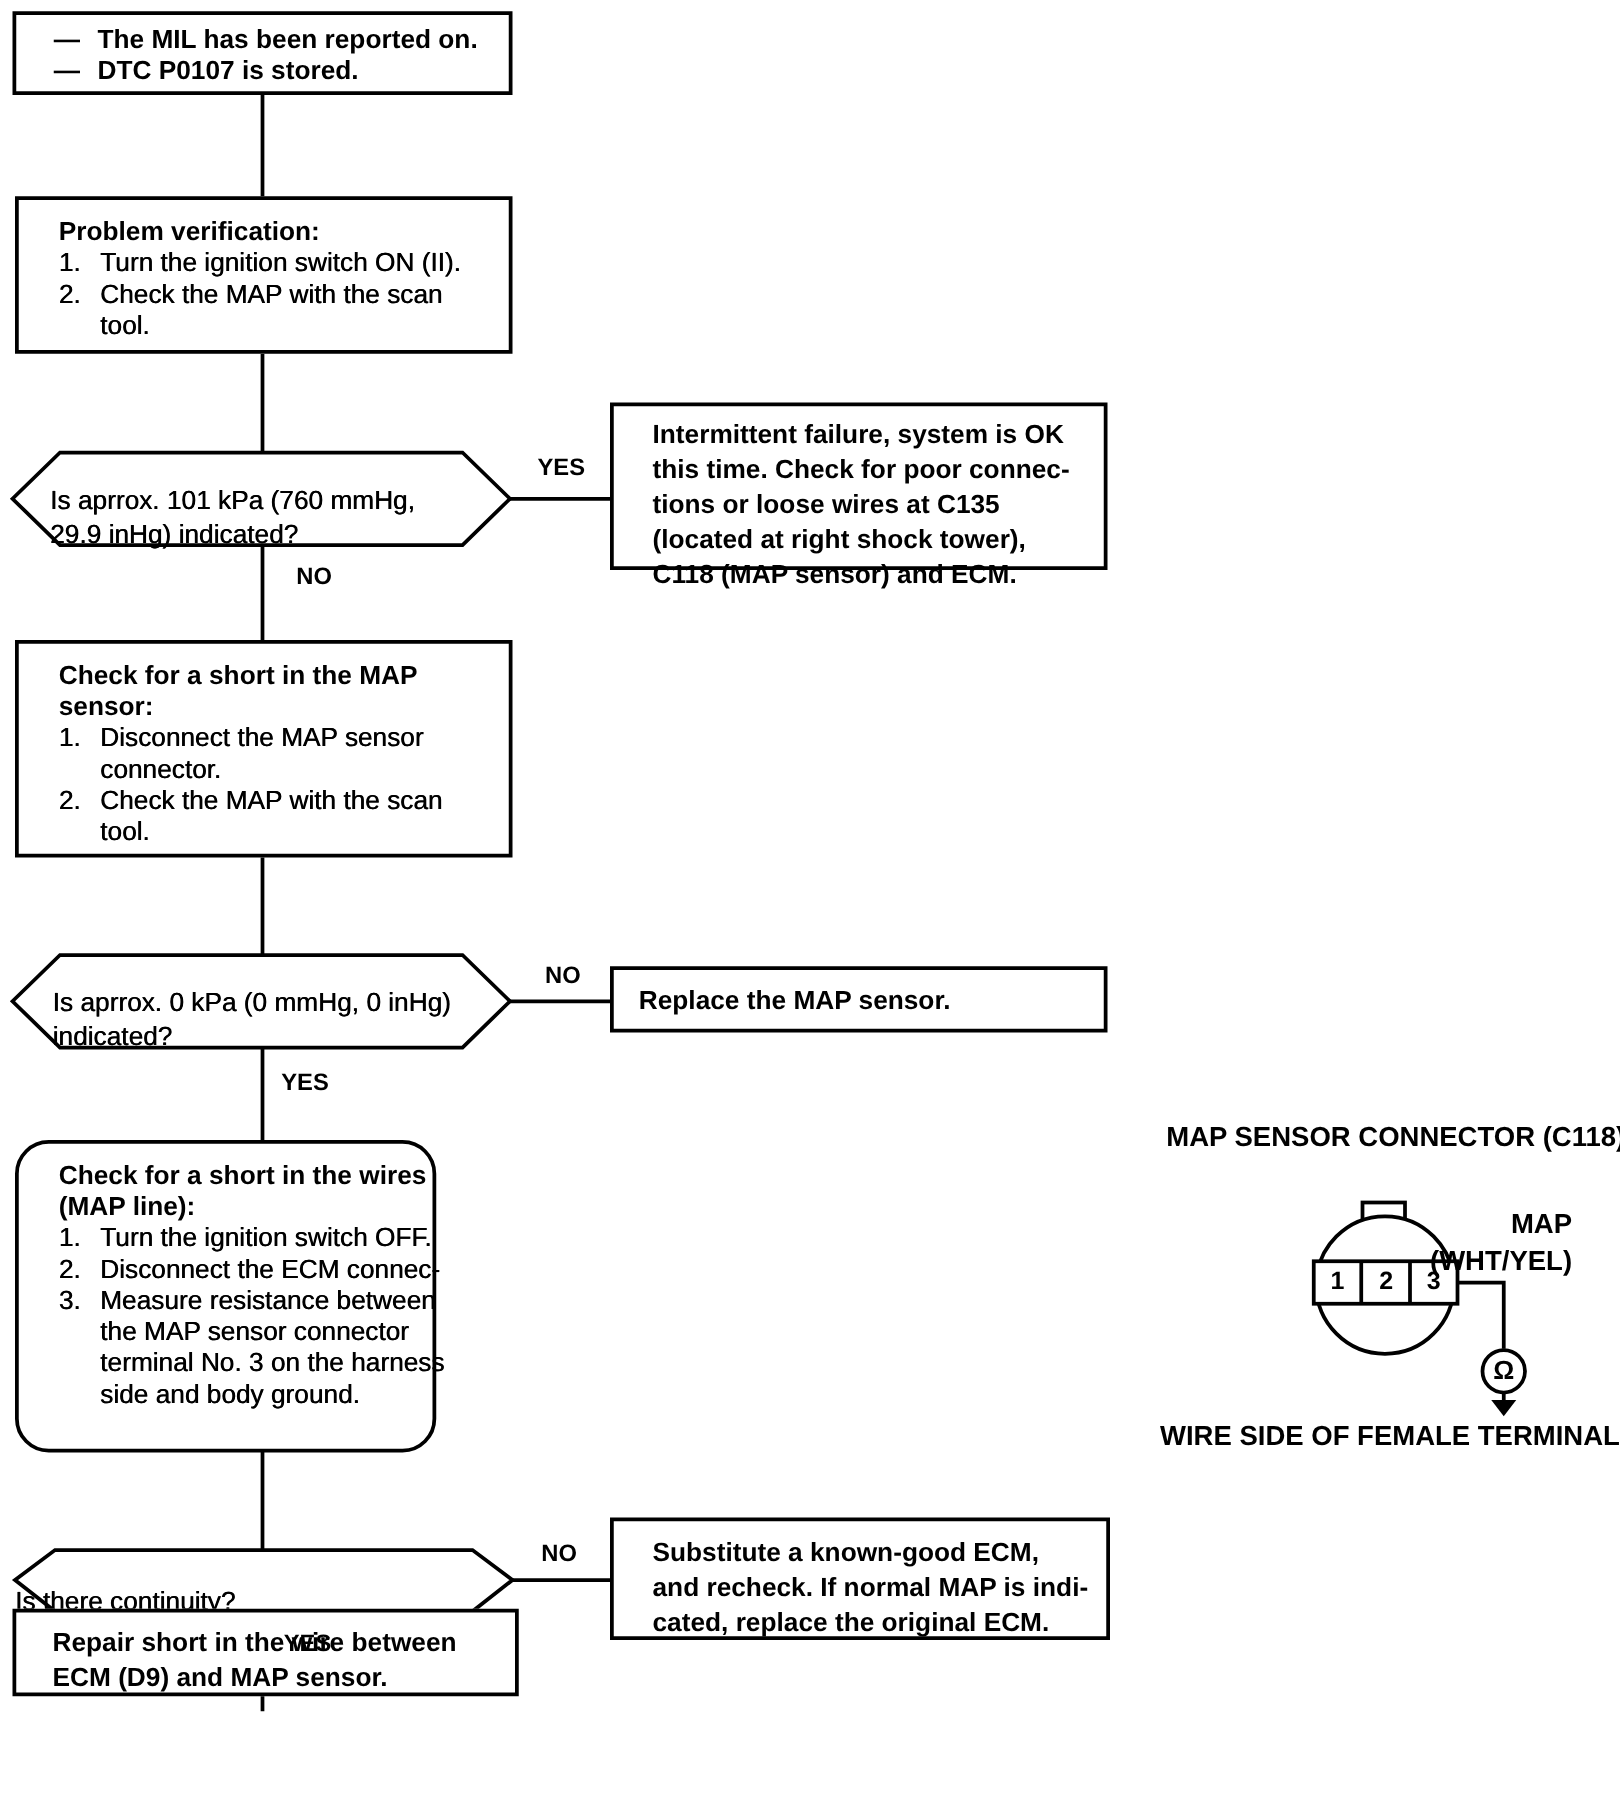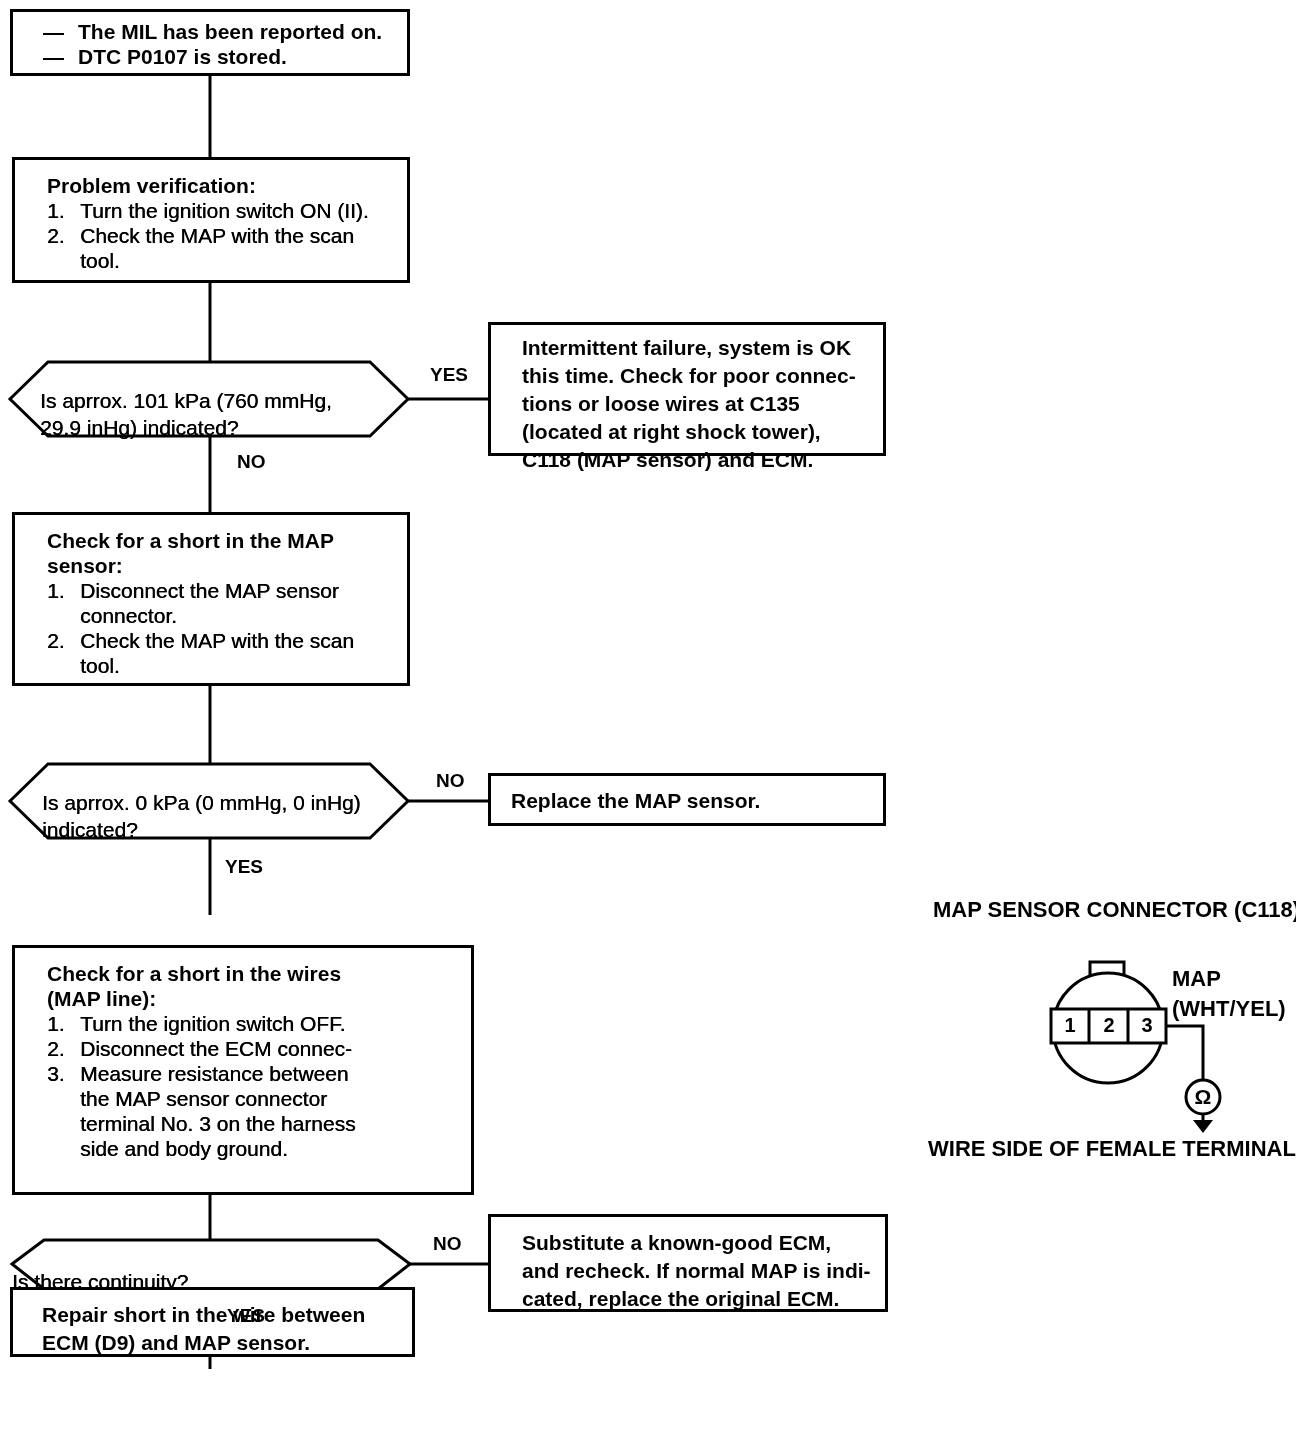--- a/index.html
+++ b/index.html
@@ -121,21 +121,21 @@
     <div class="rline">Is aprrox. 0 kPa (0 mmHg, 0 inHg)</div>
     <div class="rline">indicated?</div>
   </div>
   <div class="ynlabel" style="left:436px;top:770px;">NO</div>
   <div class="ynlabel" style="left:225px;top:856px;">YES</div>
 
   <div class="box" style="left:488px;top:773px;width:398px;height:53px;padding:12px 6px 0 20px;">
     <div class="bline">Replace the MAP sensor.</div>
   </div>
 
-  <div class="box" style="left:12px;top:945px;width:462px;height:250px;padding:13px 6px 0 32px;">
+  <div class="box" style="left:12px;top:912px;width:337px;height:250px;padding:13px 6px 0 32px;border-radius:27px;">
     <div class="title">Check for a short in the wires</div>
     <div class="title">(MAP line):</div>
     <div class="step">
       <span class="num t">1.</span>
       <span class="lines">
           <div class="rline t">Turn the ignition switch OFF.</div>
         </span>
     </div>
     <div class="step">
       <span class="num t">2.</span>
@@ -165,21 +165,21 @@
     <div class="bline">and recheck. If normal MAP is indi-</div>
     <div class="bline">cated, replace the original ECM.</div>
   </div>
 
   <div class="box" style="left:10px;top:1287px;width:405px;height:70px;padding:11px 6px 6px 29px;line-height:28px;">
     <div class="bline">Repair short in the wire between</div>
     <div class="bline">ECM (D9) and MAP sensor.</div>
   </div>
 
   <div class="figtext" style="left:933px;top:897px;font-size:22px;">MAP SENSOR CONNECTOR (C118)</div>
-  <div class="figtext" style="left:1172px;top:964px;font-size:22px;line-height:30px;">
+  <div class="figtext" style="left:1144px;top:964px;font-size:22px;line-height:30px;text-align:right;">
     <div>MAP</div>
     <div>(WHT/YEL)</div>
   </div>
   <div class="figtext" style="left:1070px;top:1014px;font-size:20px;transform:translateX(-50%);z-index:3;">1</div>
   <div class="figtext" style="left:1109px;top:1014px;font-size:20px;transform:translateX(-50%);z-index:3;">2</div>
   <div class="figtext" style="left:1147px;top:1014px;font-size:20px;transform:translateX(-50%);z-index:3;">3</div>
   <div class="figtext" style="left:1203px;top:1085px;font-size:21px;transform:translateX(-50%);z-index:3;">Ω</div>
   <div class="figtext" style="left:928px;top:1136px;font-size:22px;">WIRE SIDE OF FEMALE TERMINALS</div>
 
 </div>

